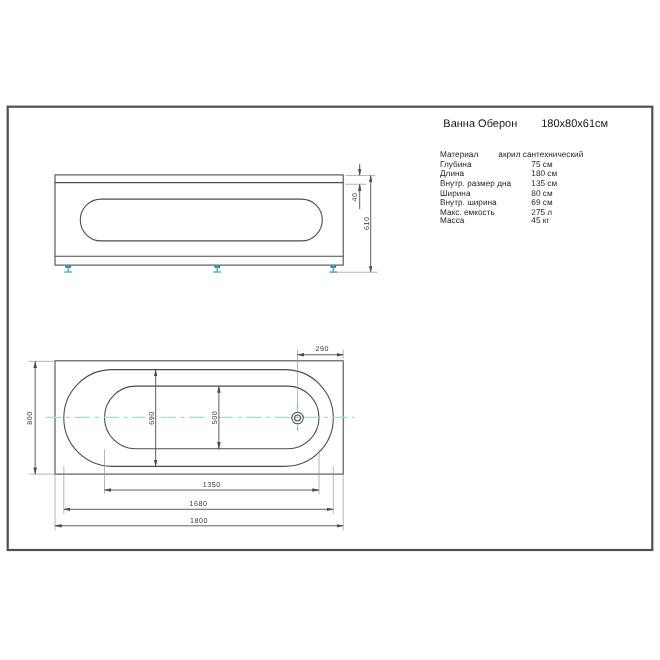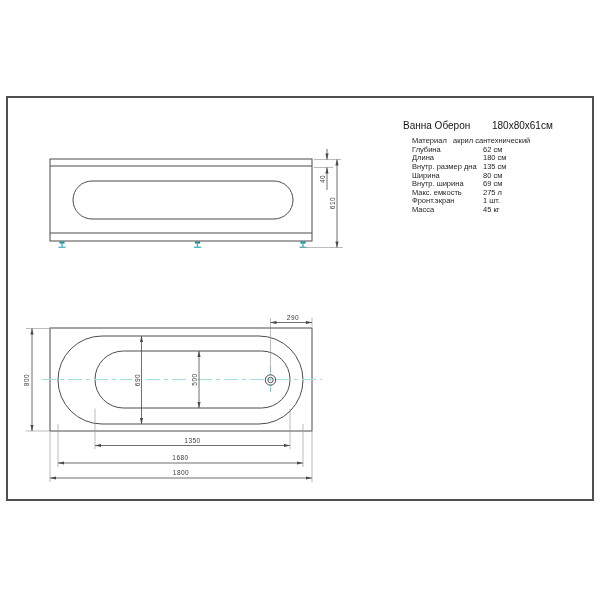--- a/index.html
+++ b/index.html
@@ -1,25 +1,25 @@
 <!DOCTYPE html>
 <html><head>
 <meta charset="utf-8">
 <style>
   html,body{margin:0;padding:0;background:#ffffff;}
   body{width:600px;height:600px;position:relative;font-family:"Liberation Sans",sans-serif;}
   .stage{position:absolute;left:0;top:0;width:600px;height:600px;background:#ffffff;overflow:hidden;}
   svg.drawing{position:absolute;left:0;top:0;}
   .dim{font-family:"Liberation Sans",sans-serif;font-size:6.5px;fill:#3a3a3a;letter-spacing:0.5px;}
-  .title-row{position:absolute;left:403px;top:120px;width:166px;height:13px;font-size:10px;color:#141414;white-space:nowrap;}
+  .title-row{position:absolute;left:403px;top:107px;width:166px;height:13px;font-size:10px;color:#141414;white-space:nowrap;}
   .title-name{position:absolute;left:0;top:0;}
   .title-size{position:absolute;left:89px;top:0;}
   .spec-table{position:absolute;left:400px;top:137px;width:192px;color:#1f1f1f;}
   .spec-row{position:relative;height:8.65px;font-size:7.5px;line-height:8.65px;white-space:nowrap;}
-  .spec-label{position:absolute;left:12px;top:0;}
+  .spec-label{position:absolute;left:0;top:0;}
   .spec-value{position:absolute;left:83px;top:0;}
   .spec-value.mat{left:53px;text-align:right;}
 </style>
 </head>
 <body>
 
 <div class="stage">
 
   <svg class="drawing" width="600" height="600" viewBox="0 0 600 600">
     <defs>
@@ -148,21 +148,21 @@
     <span class="title-size">180х80х61см</span>
   </div>
 
   <div class="spec-table">
     <div class="spec-row">
       <span class="spec-label">Материал</span>
       <span class="spec-value mat">акрил сантехнический</span>
     </div>
     <div class="spec-row">
       <span class="spec-label">Глубина</span>
-      <span class="spec-value">62 см</span>
+      <span class="spec-value">75 см</span>
     </div>
     <div class="spec-row">
       <span class="spec-label">Длина</span>
       <span class="spec-value">180 см</span>
     </div>
     <div class="spec-row">
       <span class="spec-label">Внутр. размер дна</span>
       <span class="spec-value">135 см</span>
     </div>
     <div class="spec-row">
@@ -171,22 +171,18 @@
     </div>
     <div class="spec-row">
       <span class="spec-label">Внутр. ширина</span>
       <span class="spec-value">69 см</span>
     </div>
     <div class="spec-row">
       <span class="spec-label">Макс. емкость</span>
       <span class="spec-value">275 л</span>
     </div>
     <div class="spec-row">
-      <span class="spec-label">Фронт.экран</span>
-      <span class="spec-value">1 шт.</span>
-    </div>
-    <div class="spec-row">
       <span class="spec-label">Масса</span>
       <span class="spec-value">45 кг</span>
     </div>
   </div>
 
 </div>
 
 </body></html>

